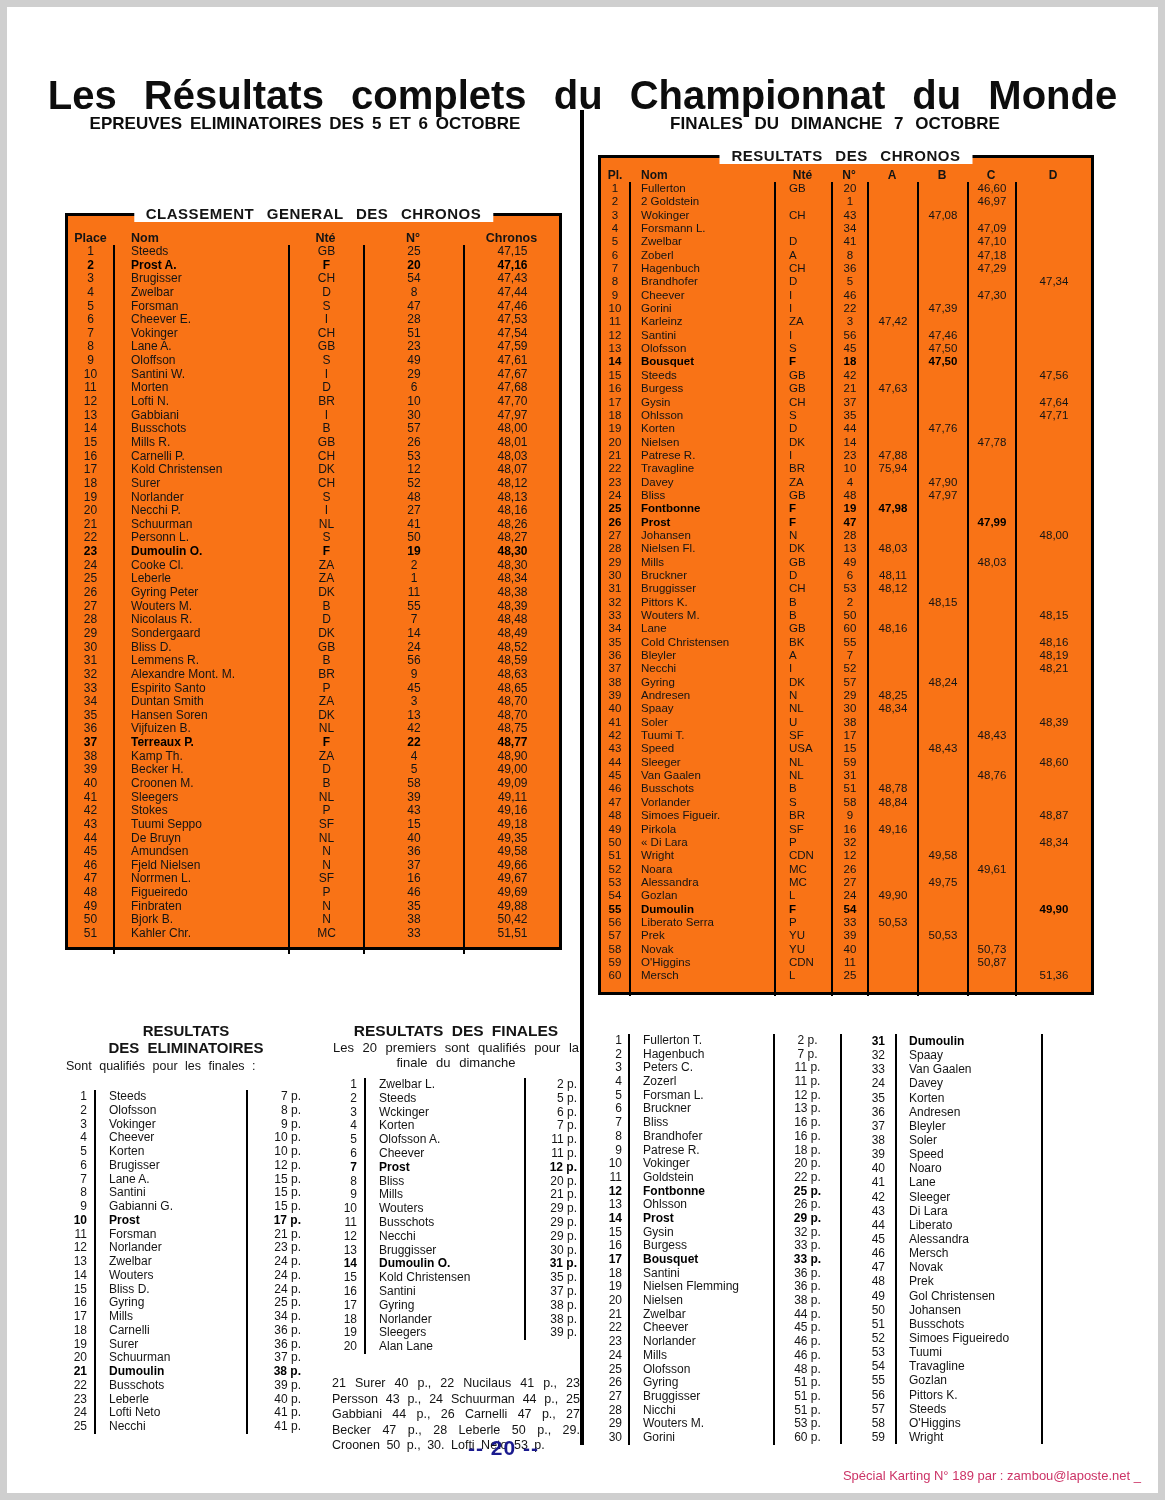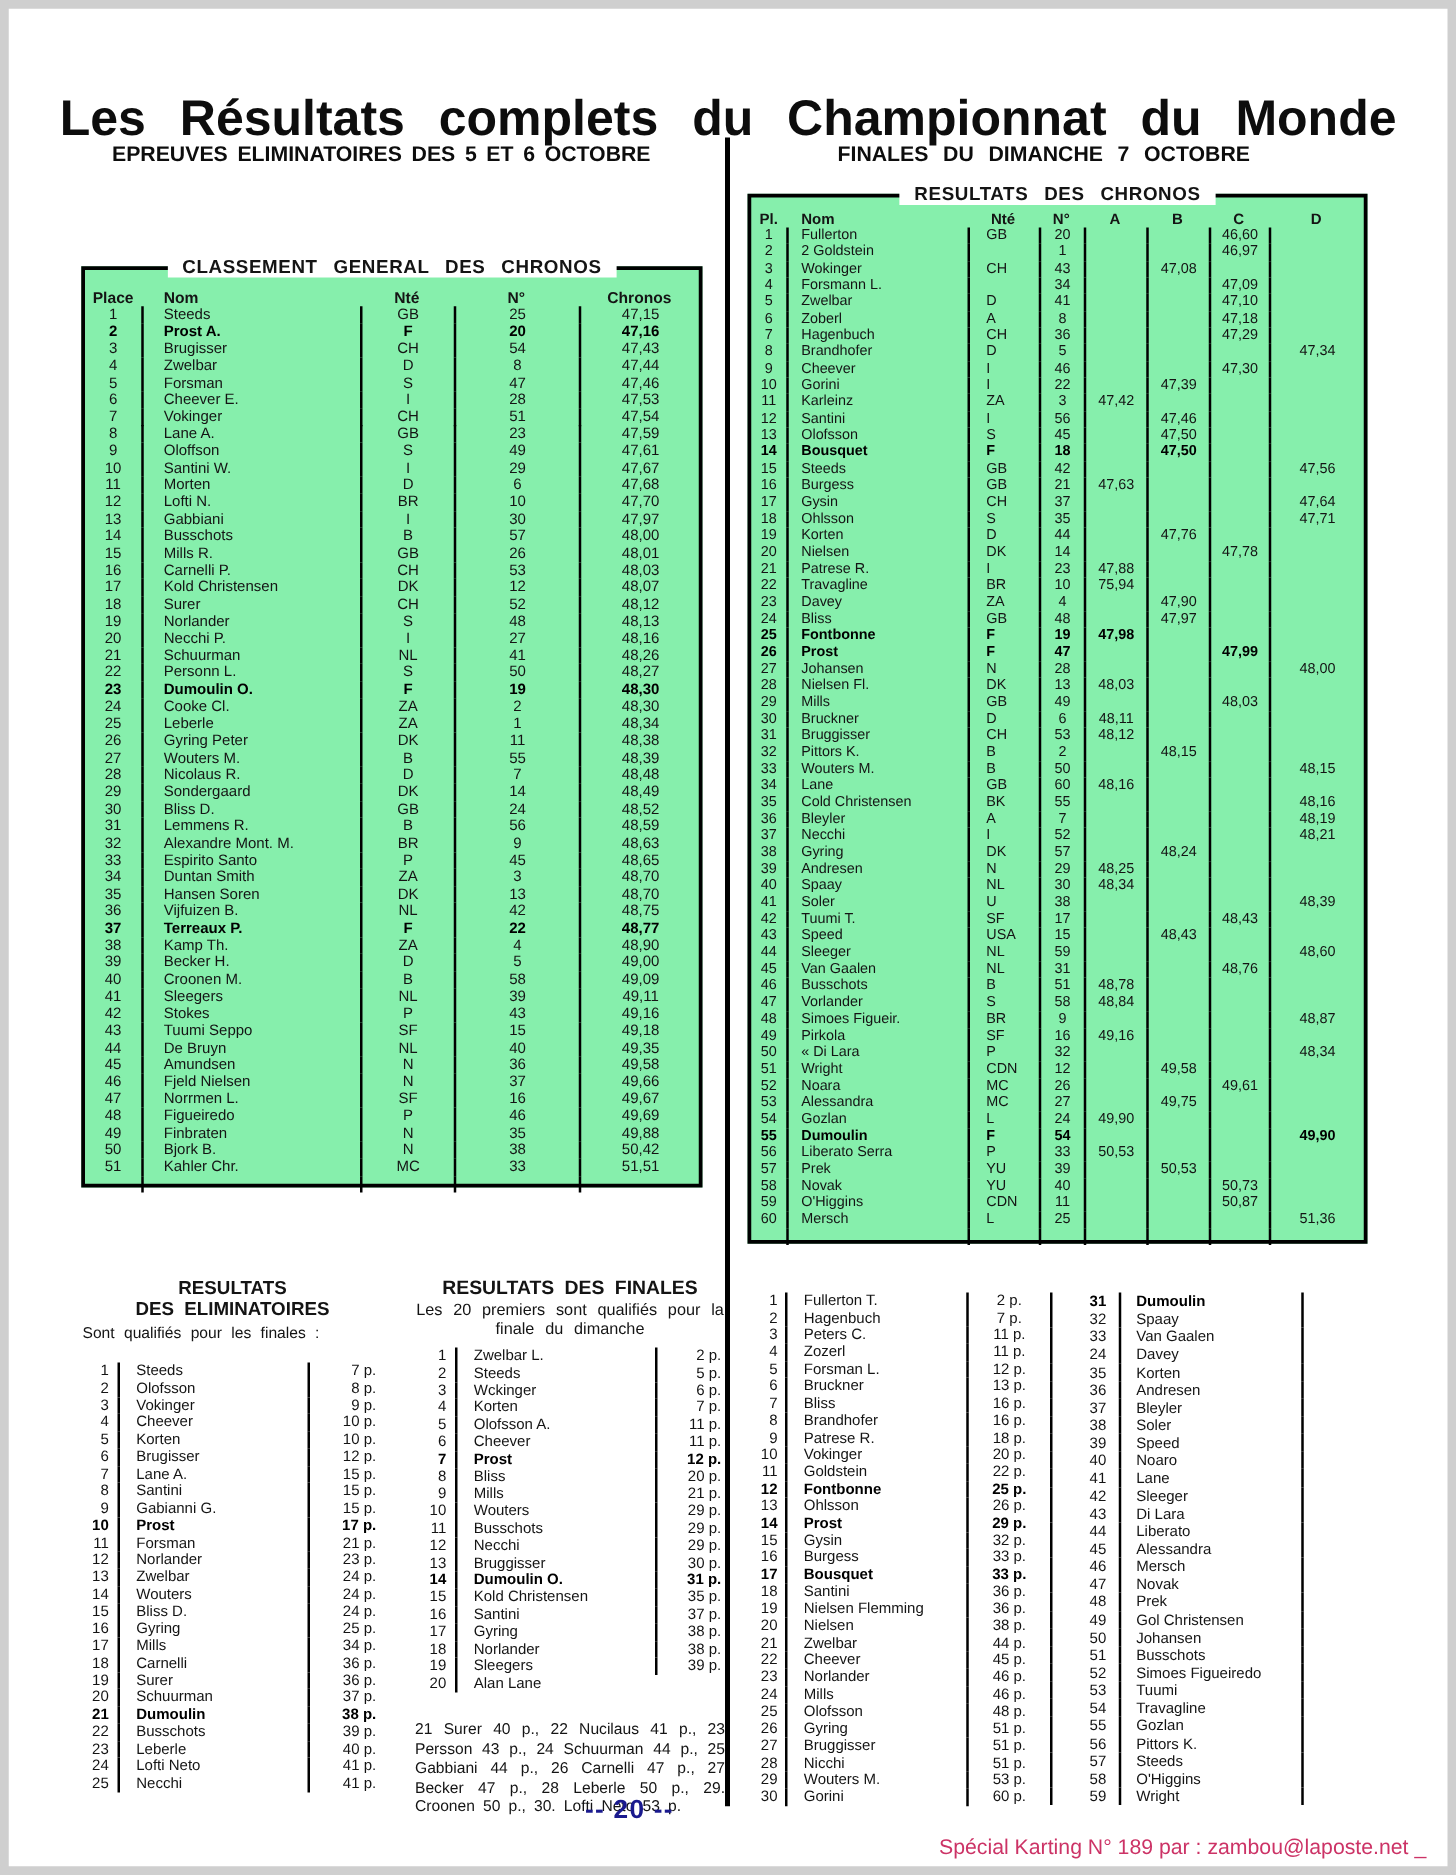--- a/index.html
+++ b/index.html
@@ -8,21 +8,21 @@
     font-family:"Liberation Sans",sans-serif;color:#141414;overflow:hidden;
   }
   .page-frame{position:absolute;inset:0;border:7px solid #cfcfcf;pointer-events:none;box-sizing:border-box;}
   .main-title{position:absolute;top:46px;left:0;width:100%;text-align:center;
     font-size:40px;font-weight:bold;word-spacing:16px;letter-spacing:0px;color:#0d0d0d;}
   .subtitle{position:absolute;top:114px;font-weight:bold;font-size:17px;text-align:center;color:#0d0d0d;}
   #subtitle-left{left:55px;width:500px;word-spacing:3px;text-align:center;}
   #subtitle-right{left:600px;width:470px;word-spacing:7px;}
   .v-divider{position:absolute;left:580px;top:110px;width:4px;height:1335px;background:#000;}
 
-  .box{position:absolute;border:3px solid #000;box-sizing:border-box;background:#86efac;}
+  .box{position:absolute;border:3px solid #000;box-sizing:border-box;background:#f97316;}
   .box-title{position:absolute;top:-11px;left:50%;transform:translateX(-50%);
     background:#fff;padding:0 12px;font-weight:bold;font-size:15px;white-space:nowrap;
     letter-spacing:0.5px;word-spacing:8px;}
 
   
   #box-classement{left:65px;top:213px;width:497px;height:737px;}
   .cl-head{display:grid;grid-template-columns:45px 175px 75px 100px 97px;
     font-weight:bold;font-size:12.5px;margin-top:15px;}
   .cl-head .h{text-align:center;}
   .cl-head .h-nom{text-align:left;padding-left:18px;}
@@ -89,21 +89,21 @@
   .dl-row .c3{text-align:center;}
   .dr-row{display:grid;grid-template-columns:55px 148px;font-size:12px;
     height:14.15px;line-height:14.15px;}
   .dr-row .c1{border-left:2.5px solid #000;text-align:right;padding-right:10px;}
   .dr-row .c2{border-left:2.5px solid #000;border-right:2.5px solid #000;padding-left:12px;}
 
   .bold{font-weight:bold;color:#000;}
 
   #page-num{position:absolute;left:468px;top:1436px;width:125px;
     font-weight:bold;font-size:21px;letter-spacing:1px;}
-  #credit{position:absolute;right:24px;top:1468px;font-size:17px;}
+  #credit{position:absolute;right:24px;top:1468px;font-size:13px;}
 </style>
 </head>
 <body>
 
 <div class="page-frame"></div>
 
 <h1 class="main-title">Les Résultats complets du Championnat du Monde</h1>
 
 <div class="subtitle" id="subtitle-left">EPREUVES ELIMINATOIRES DES 5 ET 6 OCTOBRE</div>
 <div class="subtitle" id="subtitle-right">FINALES DU DIMANCHE 7 OCTOBRE</div>

